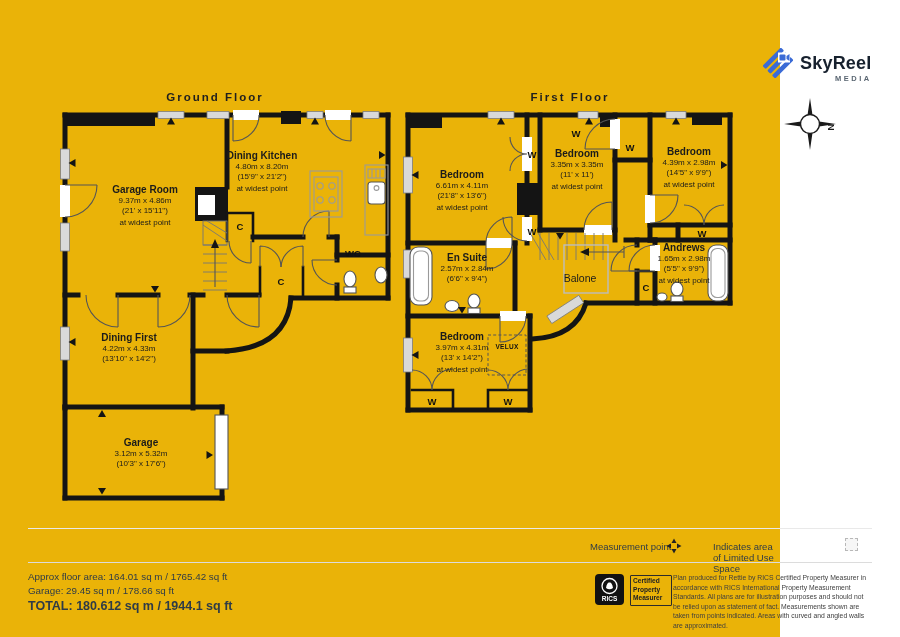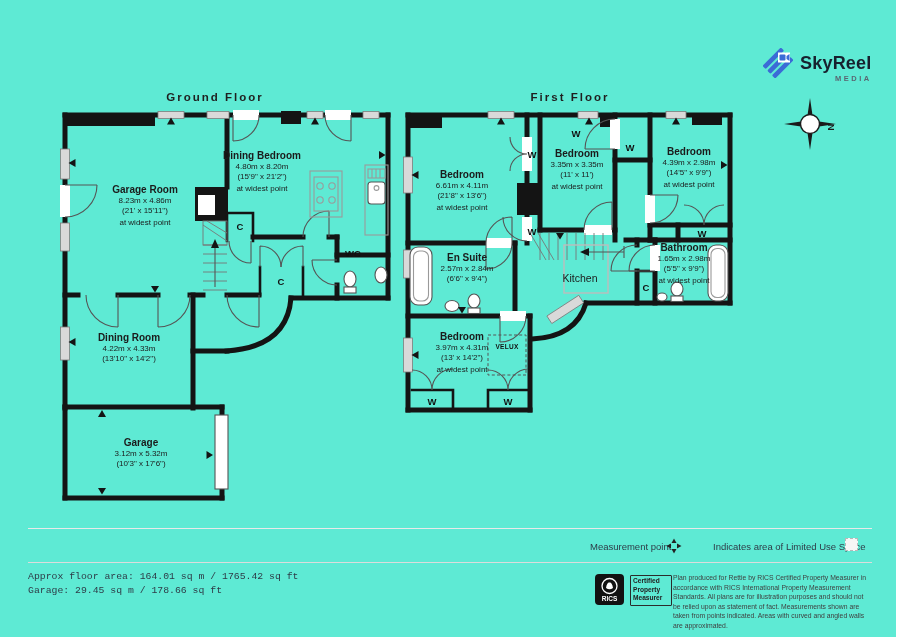--- a/index.html
+++ b/index.html
@@ -1,17 +1,17 @@
 <!DOCTYPE html>
 <html><head>
 <meta charset="utf-8">
 <style>
   html,body{margin:0;padding:0;background:#fff;}
   body{width:900px;height:637px;overflow:hidden;font-family:"Liberation Sans",sans-serif;-webkit-font-smoothing:antialiased;}
-  .page{position:relative;width:896px;height:637px;background:#5eead4;}
+  .page{position:relative;width:780px;height:637px;background:#eab308;}
 
   
   .brand{position:absolute;left:763px;top:48px;width:130px;height:36px;display:flex;align-items:flex-start;}
   .brand-name{font-size:18px;font-weight:700;color:#17212e;letter-spacing:.2px;line-height:30px;margin-left:7px;}
   .brand-tag{position:absolute;left:72px;top:26px;font-size:7.5px;letter-spacing:2.5px;color:#5a6672;font-weight:600;}
 
   
   .floor-title{position:absolute;font-size:11.5px;font-weight:600;letter-spacing:2px;color:#1f1f1f;text-align:center;width:180px;}
   .ft-g{left:125px;top:91px;}
   .ft-f{left:480px;top:91px;}
@@ -48,21 +48,21 @@
   
   .rule{position:absolute;left:28px;width:844px;height:0;border-top:1px solid #dcdcdc;}
   .rule-1{top:528px;border-top-color:#e9e9e9;}
   .rule-2{top:562px;}
   .address{position:absolute;left:28px;top:537px;font-size:12.5px;font-weight:700;color:#2e3b47;}
   .legend-mp{position:absolute;left:590px;top:541px;font-size:9.5px;color:#2e3b47;}
   .mp-icon{position:absolute;left:666px;top:538px;width:16px;height:16px;}
   .legend-lu{position:absolute;left:713px;top:541px;font-size:9.5px;color:#2e3b47;}
   .lu-box{position:absolute;left:845px;top:538px;width:13px;height:13px;border:1.2px dashed #b8b8b8;background:#f6f6f6;box-sizing:border-box;}
   .area-block{position:absolute;left:28px;top:571px;color:#2e3b47;}
-  .area-line{font-size:9.8px;margin-bottom:2.5px;font-family:Liberation Mono, monospace;}
+  .area-line{font-size:9.8px;margin-bottom:2.5px;}
   .area-total{font-size:12.5px;font-weight:700;margin-top:3px;}
   .rics{position:absolute;left:595px;top:574px;width:29px;height:31px;background:#121212;border-radius:4px;}
   .cert-box{position:absolute;left:630px;top:575px;width:36px;height:27px;border:1px solid #2b2b2b;border-radius:1px;padding:1px 2px;font-size:6.6px;font-weight:600;color:#222;line-height:1.3;}
   .disclaimer{position:absolute;left:673px;top:573px;width:196px;font-size:6.8px;line-height:1.4;color:#3f3f3f;}
 </style>
 </head>
 <body>
 
 <div class="page">
 
@@ -187,32 +187,32 @@
         <polygon class="arr" points="100,187.5 96,181 104,181"></polygon>
         <polygon class="arr" points="47,305 43,312 51,312"></polygon>
         <polygon class="arr" points="47,389.5 43,383 51,383"></polygon>
         <polygon class="arr" points="330.5,50 324,46 324,54"></polygon>
         <polygon class="arr" points="158,350 151.5,346 151.5,354"></polygon>
       </g>
     </svg>
 
     <div class="rlbl" style="left:90px;top:100px;">
       <div class="rn">Garage Room</div>
-      <div class="rd">8.23m x 4.86m</div>
+      <div class="rd">9.37m x 4.86m</div>
       <div class="rd">(21' x 15'11")</div>
       <div class="rnote">at widest point</div>
     </div>
     <div class="rlbl" style="left:207px;top:66px;">
-      <div class="rn">Dining Bedroom</div>
+      <div class="rn">Dining Kitchen</div>
       <div class="rd">4.80m x 8.20m</div>
       <div class="rd">(15'9" x 21'2")</div>
       <div class="rnote">at widest point</div>
     </div>
     <div class="rlbl" style="left:74px;top:242px;">
-      <div class="rn">Dining Room</div>
+      <div class="rn">Dining First</div>
       <div class="rd">4.22m x 4.33m</div>
       <div class="rd">(13'10" x 14'2")</div>
     </div>
     <div class="rlbl" style="left:86px;top:347px;">
       <div class="rn">Garage</div>
       <div class="rd">3.12m x 5.32m</div>
       <div class="rd">(10'3" x 17'6")</div>
     </div>
     <span class="mk" style="left:298px;top:148px;text-align:right;">WC</span>
     <span class="mk" style="left:185px;top:121px;">C</span>
@@ -346,33 +346,33 @@
       <div class="rd">4.39m x 2.98m</div>
       <div class="rd">(14'5" x 9'9")</div>
       <div class="rnote">at widest point</div>
     </div>
     <div class="rlbl" style="left:67px;top:162px;">
       <div class="rn">En Suite</div>
       <div class="rd">2.57m x 2.84m</div>
       <div class="rd">(6'6" x 9'4")</div>
     </div>
     <div class="rlbl" style="left:284px;top:158px;">
-      <div class="rn">Bathroom</div>
+      <div class="rn">Andrews</div>
       <div class="rd">1.65m x 2.98m</div>
       <div class="rd">(5'5" x 9'9")</div>
       <div class="rnote">at widest point</div>
     </div>
     <div class="rlbl" style="left:62px;top:247px;">
       <div class="rn">Bedroom</div>
       <div class="rd">3.97m x 4.31m</div>
       <div class="rd">(13' x 14'2")</div>
       <div class="rnote">at widest point</div>
     </div>
     <div class="rlbl" style="left:180px;top:173px;">
-      <div class="rn" style="font-weight:400;font-size:10.5px;">Kitchen</div>
+      <div class="rn" style="font-weight:400;font-size:10.5px;">Balone</div>
     </div>
 
     <span class="mk" style="left:132px;top:49px;">W</span>
     <span class="mk" style="left:132px;top:126px;">W</span>
     <span class="mk" style="left:176px;top:28px;">W</span>
     <span class="mk" style="left:230px;top:42px;">W</span>
     <span class="mk" style="left:302px;top:128px;">W</span>
     <span class="mk" style="left:32px;top:296px;">W</span>
     <span class="mk" style="left:108px;top:296px;">W</span>
     <span class="mk" style="left:246px;top:182px;">C</span>
@@ -389,20 +389,21 @@
     <polygon points="8,15.5 5.5,11 10.5,11" fill="#222"></polygon>
     <polygon points="0.5,8 5,5.5 5,10.5" fill="#222"></polygon>
     <polygon points="15.5,8 11,5.5 11,10.5" fill="#222"></polygon>
   </svg>
   <span class="legend-lu">Indicates area of  Limited Use Space</span>
   <div class="lu-box"></div>
 
   <div class="area-block">
     <div class="area-line">Approx floor area: 164.01 sq m / 1765.42 sq ft</div>
     <div class="area-line">Garage: 29.45 sq m / 178.66 sq ft</div>
+    <div class="area-total">TOTAL: 180.612 sq m / 1944.1 sq ft</div>
   </div>
 
   <div class="rics">
     <svg width="29" height="31" viewBox="0 0 29 31">
       <circle cx="14.5" cy="12" r="7.5" fill="none" stroke="#fff" stroke-width="1.3"></circle>
       <path d="M11,14 Q12,8 14.5,8.5 Q17,8 18,14 Q14.5,16.5 11,14 Z" fill="#fff"></path>
       <text x="14.5" y="27" font-size="6.5" font-weight="bold" fill="#fff" text-anchor="middle">RICS</text>
     </svg>
   </div>
   <div class="cert-box">Certified Property Measurer</div>

